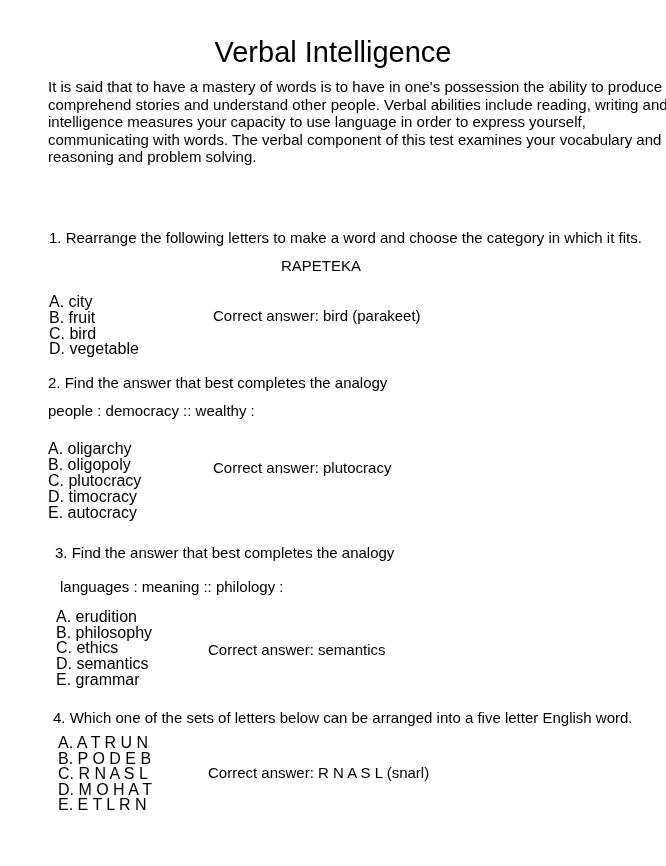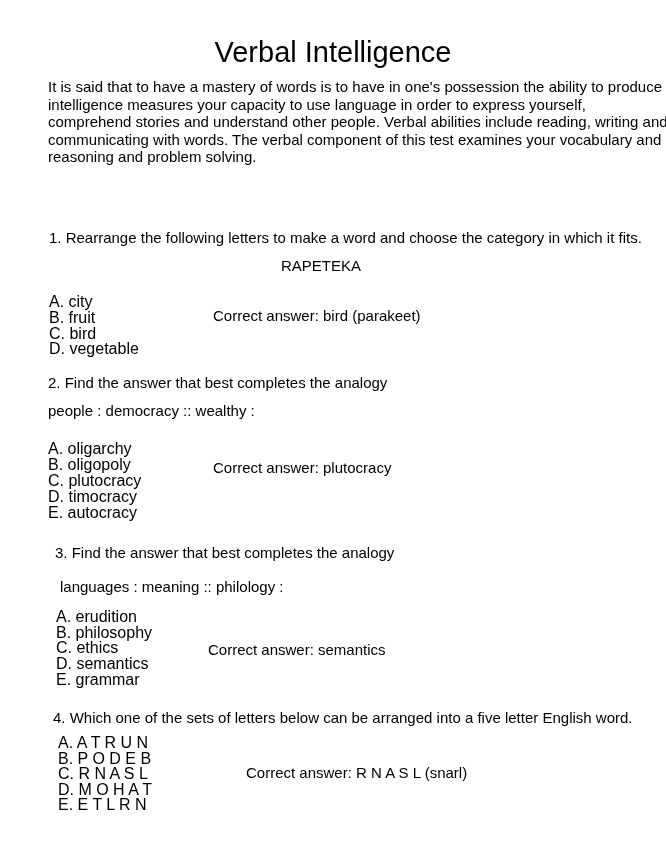--- a/index.html
+++ b/index.html
@@ -63,33 +63,33 @@
   
   .q3-prompt  { top: 545px; left: 55px; }
   .q3-stem    { top: 579px; left: 60px; }
   .q3-options { top: 609px; left: 56px; }
   .q3-options .opt { line-height: 15.7px; }
   .q3-answer  { top: 642px; left: 208px; }
   
   .q4-prompt  { top: 710px; left: 53px; }
   .q4-options { top: 735px; left: 58px; }
   .q4-options .opt { line-height: 15.5px; }
-  .q4-answer  { top: 765px; left: 208px; margin-left: 38px; }
+  .q4-answer  { top: 765px; left: 208px; }
 </style>
 </head>
 <body>
 
 <div class="page">
 
   <h1 class="title">Verbal Intelligence</h1>
 
   <div class="intro">
     <div class="iline">It is said that to have a mastery of words is to have in one's possession the ability to produce</div>
+    <div class="iline">comprehend stories and understand other people. Verbal abilities include reading, writing and</div>
     <div class="iline">intelligence measures your capacity to use language in order to express yourself,</div>
-    <div class="iline">comprehend stories and understand other people. Verbal abilities include reading, writing and</div>
     <div class="iline">communicating with words. The verbal component of this test examines your vocabulary and</div>
     <div class="iline">reasoning and problem solving.</div>
   </div>
 
   <section>
     <div class="abs q1-prompt">1. Rearrange the following letters to make a word and choose the category in which it fits.</div>
     <div class="abs q1-word">RAPETEKA</div>
     <div class="abs q1-options">
       <div class="opt">A. city</div>
       <div class="opt">B. fruit</div>

